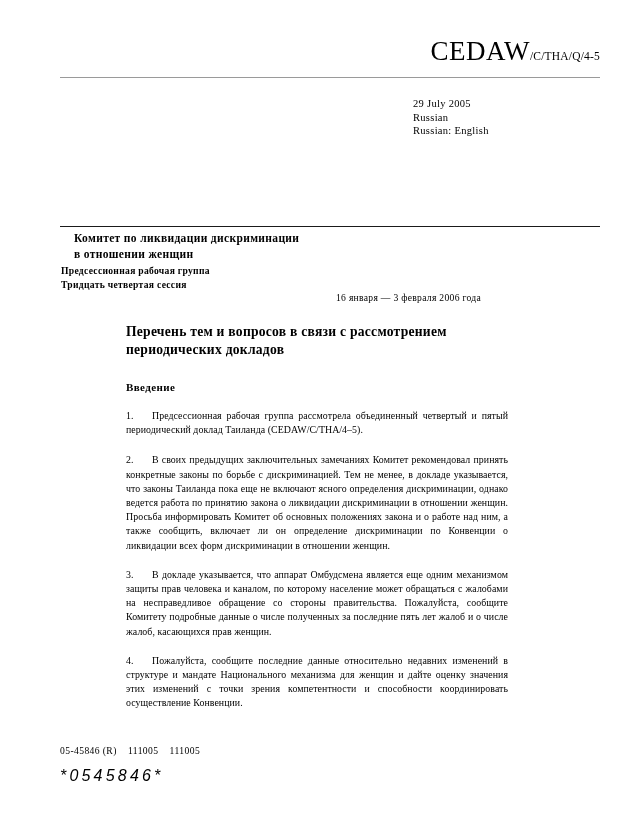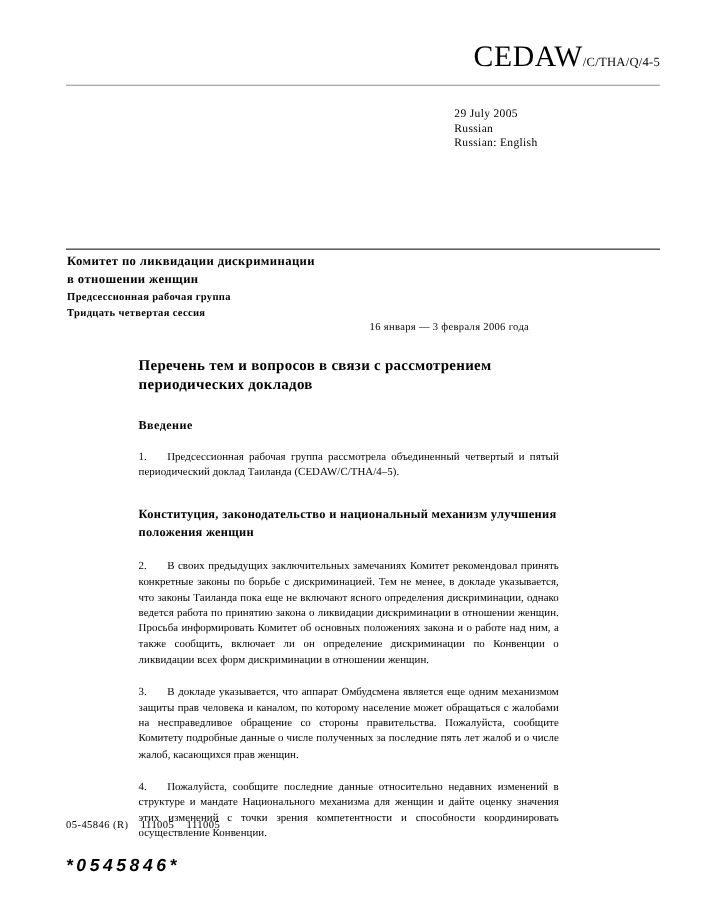--- a/index.html
+++ b/index.html
@@ -80,20 +80,21 @@
     position: absolute;
     left: 61px;
     top: 231px;
     width: 420px;
   }
   .committee .c-title {
     font-size: 11.5px;
     font-weight: bold;
     line-height: 15.5px;
     letter-spacing: 0.35px;
+    margin-left: 13px;
   }
   .committee .c-sub {
     font-size: 9.6px;
     font-weight: bold;
     line-height: 13.5px;
     letter-spacing: 0.3px;
     margin-top: 2px;
   }
   .committee .c-sub2 {
     font-size: 9.6px;
@@ -171,24 +172,24 @@
     width: 540px;
   }
   .jobnum {
     font-size: 9.6px;
     letter-spacing: 0.4px;
     white-space: pre;
   }
   .barcode {
     font-family: "Liberation Sans", "DejaVu Sans", sans-serif;
     font-size: 16px;
-    font-weight: bold;
+    font-weight: normal;
     font-style: italic;
     letter-spacing: 3.2px;
-    margin-top: 23px;
+    margin-top: 11px;
     white-space: pre;
   }
 </style>
 </head>
 <body>
 
 <div class="page">
 
   <div class="masthead">
     <span class="masthead-main">CEDAW</span><span class="masthead-sym">/C/THA/Q/4-5</span>
@@ -214,21 +215,20 @@
 
   <div class="body-col">
 
     <h1 class="doc-title">Перечень тем и вопросов в связи с рассмотрением периодических докладов</h1>
 
 
     <div class="section-intro">Введение</div>
 
     <p class="para first-after-head"><span class="num">1.</span><span>Предсессионная рабочая группа рассмотрела объединенный четвертый и пятый периодический доклад Таиланда (CEDAW/C/THA/4–5).</span></p>
 
-    <div class="section-head">Конституция, законодательство и национальный механизм улучшения положения женщин</div>
 
     <p class="para first-after-head"><span class="num">2.</span><span>В своих предыдущих заключительных замечаниях Комитет рекомендовал принять конкретные законы по борьбе с дискриминацией. Тем не менее, в докладе указывается, что законы Таиланда пока еще не включают ясного определения дискриминации, однако ведется работа по принятию закона о ликвидации дискриминации в отношении женщин. Просьба информировать Комитет об основных положениях закона и о работе над ним, а также сообщить, включает ли он определение дискриминации по Конвенции о ликвидации всех форм дискриминации в отношении женщин.</span></p>
 
     <p class="para"><span class="num">3.</span><span>В докладе указывается, что аппарат Омбудсмена является еще одним механизмом защиты прав человека и каналом, по которому население может обращаться с жалобами на несправедливое обращение со стороны правительства. Пожалуйста, сообщите Комитету подробные данные о числе полученных за последние пять лет жалоб и о числе жалоб, касающихся прав женщин.</span></p>
 
     <p class="para"><span class="num">4.</span><span>Пожалуйста, сообщите последние данные относительно недавних изменений в структуре и мандате Национального механизма для женщин и дайте оценку значения этих изменений с точки зрения компетентности и способности координировать осуществление Конвенции.</span></p>
 
   </div>
 
   <div class="footer">

